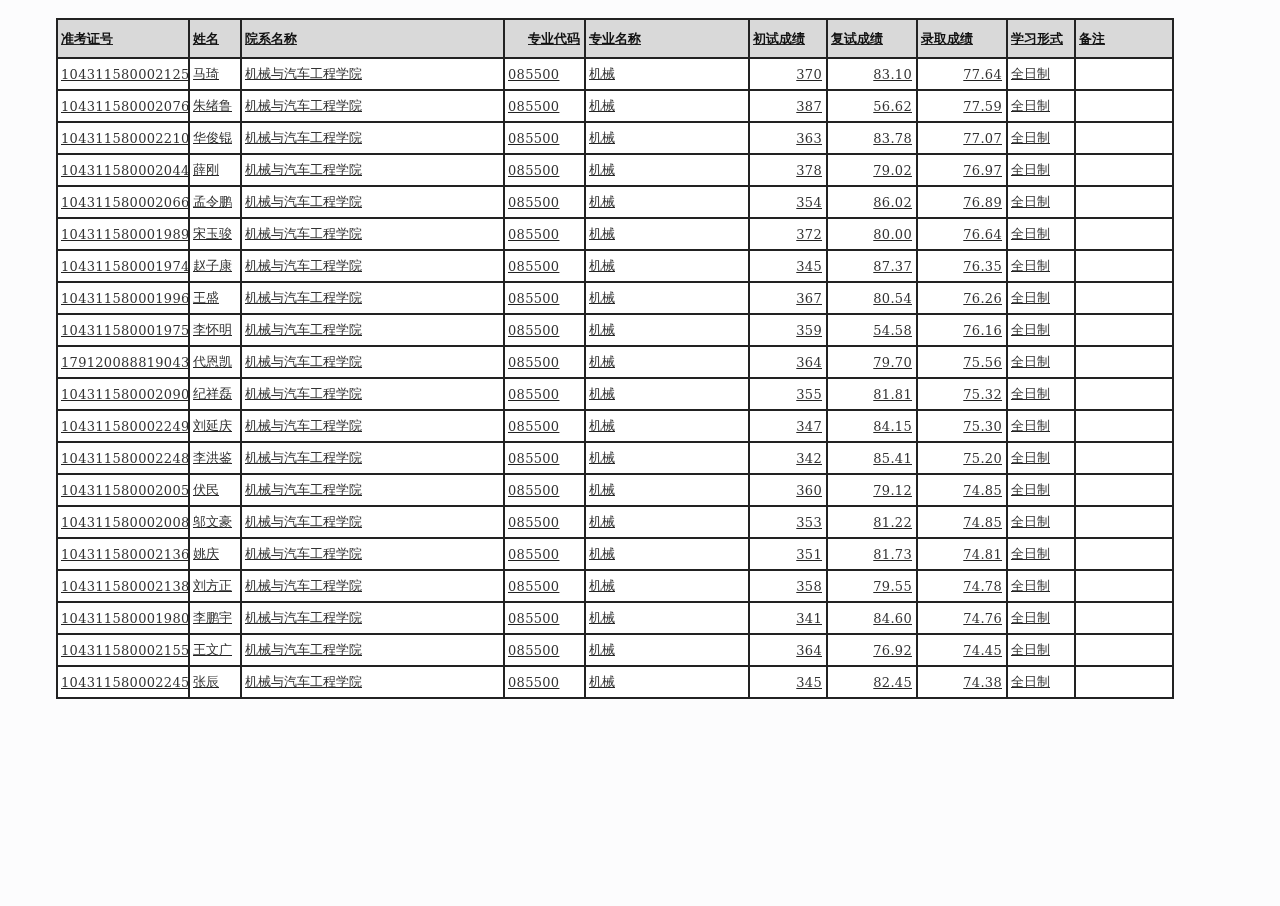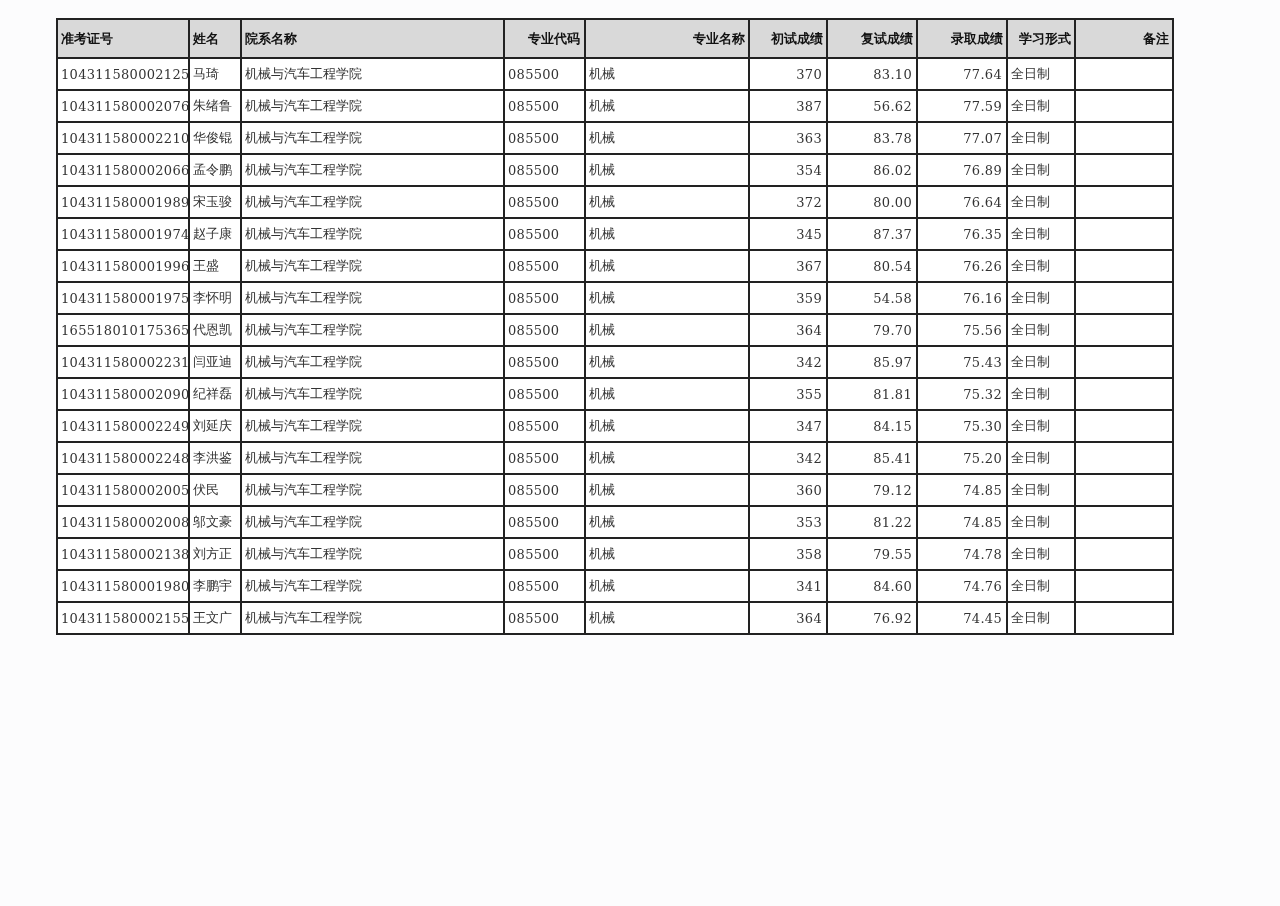--- a/index.html
+++ b/index.html
@@ -17,20 +17,21 @@
     }
     .sheet {
       position: absolute;
       left: 56px;
       top: 18px;
     }
     table {
       border-collapse: collapse;
       table-layout: fixed;
       width: 1116px;
+      text-decoration: underline;
     }
     th, td {
       border: 2px solid #222;
       padding: 0 3px;
       overflow: hidden;
       white-space: nowrap;
       font-size: 13px;
     }
     thead th {
       background: #d9d9d9;
@@ -39,21 +40,21 @@
       font-weight: bold;
       font-size: 13px;
       color: #111;
     }
     tbody td {
       height: 30px;
       background: #ffffff;
       color: #333;
     }
     .l { text-align: left; }
-    .c { text-align: right; }
+    .c { text-align: left; }
     .r { text-align: right; padding-right: 4px; }
     .num { font-family: "DejaVu Serif", "Liberation Serif", serif; letter-spacing: 0.3px; }
   </style>
 </head>
 <body>
 
 <div class="sheet">
   <table>
     <colgroup>
       <col style="width:132px">
@@ -114,20 +115,32 @@
     <td class="l">机械与汽车工程学院</td>
     <td class="l num">085500</td>
     <td class="l">机械</td>
     <td class="r num">363</td>
     <td class="r num">83.78</td>
     <td class="r num">77.07</td>
     <td class="l">全日制</td>
     <td class="l"></td>
   </tr>
 
+  <tr>
+    <td class="l num">104311580002044</td>
+    <td class="l">薛刚</td>
+    <td class="l">机械与汽车工程学院</td>
+    <td class="l num">085500</td>
+    <td class="l">机械</td>
+    <td class="r num">378</td>
+    <td class="r num">79.02</td>
+    <td class="r num">76.97</td>
+    <td class="l">全日制</td>
+    <td class="l"></td>
+  </tr>
 
   <tr>
     <td class="l num">104311580002066</td>
     <td class="l">孟令鹏</td>
     <td class="l">机械与汽车工程学院</td>
     <td class="l num">085500</td>
     <td class="l">机械</td>
     <td class="r num">354</td>
     <td class="r num">86.02</td>
     <td class="r num">76.89</td>
@@ -182,44 +195,32 @@
     <td class="l">机械</td>
     <td class="r num">359</td>
     <td class="r num">54.58</td>
     <td class="r num">76.16</td>
     <td class="l">全日制</td>
     <td class="l"></td>
   </tr>
 
 
   <tr>
-    <td class="l num">165518010175365</td>
+    <td class="l num">179120088819043</td>
     <td class="l">代恩凯</td>
     <td class="l">机械与汽车工程学院</td>
     <td class="l num">085500</td>
     <td class="l">机械</td>
     <td class="r num">364</td>
     <td class="r num">79.70</td>
     <td class="r num">75.56</td>
     <td class="l">全日制</td>
     <td class="l"></td>
   </tr>
 
-  <tr>
-    <td class="l num">104311580002231</td>
-    <td class="l">闫亚迪</td>
-    <td class="l">机械与汽车工程学院</td>
-    <td class="l num">085500</td>
-    <td class="l">机械</td>
-    <td class="r num">342</td>
-    <td class="r num">85.97</td>
-    <td class="r num">75.43</td>
-    <td class="l">全日制</td>
-    <td class="l"></td>
-  </tr>
 
 
   <tr>
     <td class="l num">104311580002090</td>
     <td class="l">纪祥磊</td>
     <td class="l">机械与汽车工程学院</td>
     <td class="l num">085500</td>
     <td class="l">机械</td>
     <td class="r num">355</td>
     <td class="r num">81.81</td>
@@ -274,20 +275,32 @@
     <td class="l num">085500</td>
     <td class="l">机械</td>
     <td class="r num">353</td>
     <td class="r num">81.22</td>
     <td class="r num">74.85</td>
     <td class="l">全日制</td>
     <td class="l"></td>
   </tr>
 
 
+  <tr>
+    <td class="l num">104311580002136</td>
+    <td class="l">姚庆</td>
+    <td class="l">机械与汽车工程学院</td>
+    <td class="l num">085500</td>
+    <td class="l">机械</td>
+    <td class="r num">351</td>
+    <td class="r num">81.73</td>
+    <td class="r num">74.81</td>
+    <td class="l">全日制</td>
+    <td class="l"></td>
+  </tr>
 
   <tr>
     <td class="l num">104311580002138</td>
     <td class="l">刘方正</td>
     <td class="l">机械与汽车工程学院</td>
     <td class="l num">085500</td>
     <td class="l">机械</td>
     <td class="r num">358</td>
     <td class="r num">79.55</td>
     <td class="r num">74.78</td>
@@ -314,15 +327,27 @@
     <td class="l">机械与汽车工程学院</td>
     <td class="l num">085500</td>
     <td class="l">机械</td>
     <td class="r num">364</td>
     <td class="r num">76.92</td>
     <td class="r num">74.45</td>
     <td class="l">全日制</td>
     <td class="l"></td>
   </tr>
 
+  <tr>
+    <td class="l num">104311580002245</td>
+    <td class="l">张辰</td>
+    <td class="l">机械与汽车工程学院</td>
+    <td class="l num">085500</td>
+    <td class="l">机械</td>
+    <td class="r num">345</td>
+    <td class="r num">82.45</td>
+    <td class="r num">74.38</td>
+    <td class="l">全日制</td>
+    <td class="l"></td>
+  </tr>
 </tbody>
   </table>
 </div>
 
 </body></html>

